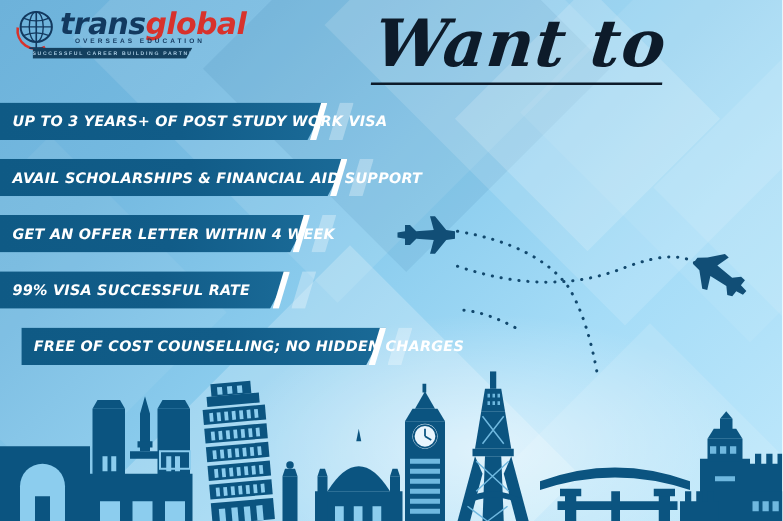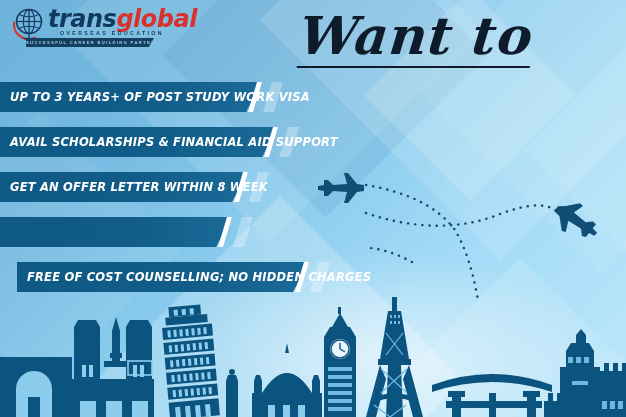--- a/index.html
+++ b/index.html
@@ -120,26 +120,27 @@
         <div class="tail" style="left: 263px;"></div>
       </div>
       <div class="ribbon" style="left: 0px; top: 127px; width: 278px;">
         <div class="bar"></div>
         <div class="label">AVAIL SCHOLARSHIPS &amp; FINANCIAL AID SUPPORT</div>
         <div class="slash" style="left: 264px;"></div>
         <div class="tail" style="left: 279px;"></div>
       </div>
       <div class="ribbon" style="left: 0px; top: 172px; width: 248px;">
         <div class="bar"></div>
-        <div class="label">GET AN OFFER LETTER WITHIN 8 WEEK</div>
+        <div class="label">GET AN OFFER LETTER WITHIN 4 WEEK</div>
         <div class="slash" style="left: 234px;"></div>
         <div class="tail" style="left: 249px;"></div>
       </div>
       <div class="ribbon" style="left: 0px; top: 217px; width: 232px;">
         <div class="bar"></div>
+        <div class="label">99% VISA SUCCESSFUL RATE</div>
         <div class="slash" style="left: 218px;"></div>
         <div class="tail" style="left: 233px;"></div>
       </div>
       <div class="ribbon" style="left: 17px; top: 262px; width: 292px;">
         <div class="bar"></div>
         <div class="label">FREE OF COST COUNSELLING; NO HIDDEN CHARGES</div>
         <div class="slash" style="left: 278px;"></div>
         <div class="tail" style="left: 293px;"></div>
       </div>
     </div>

